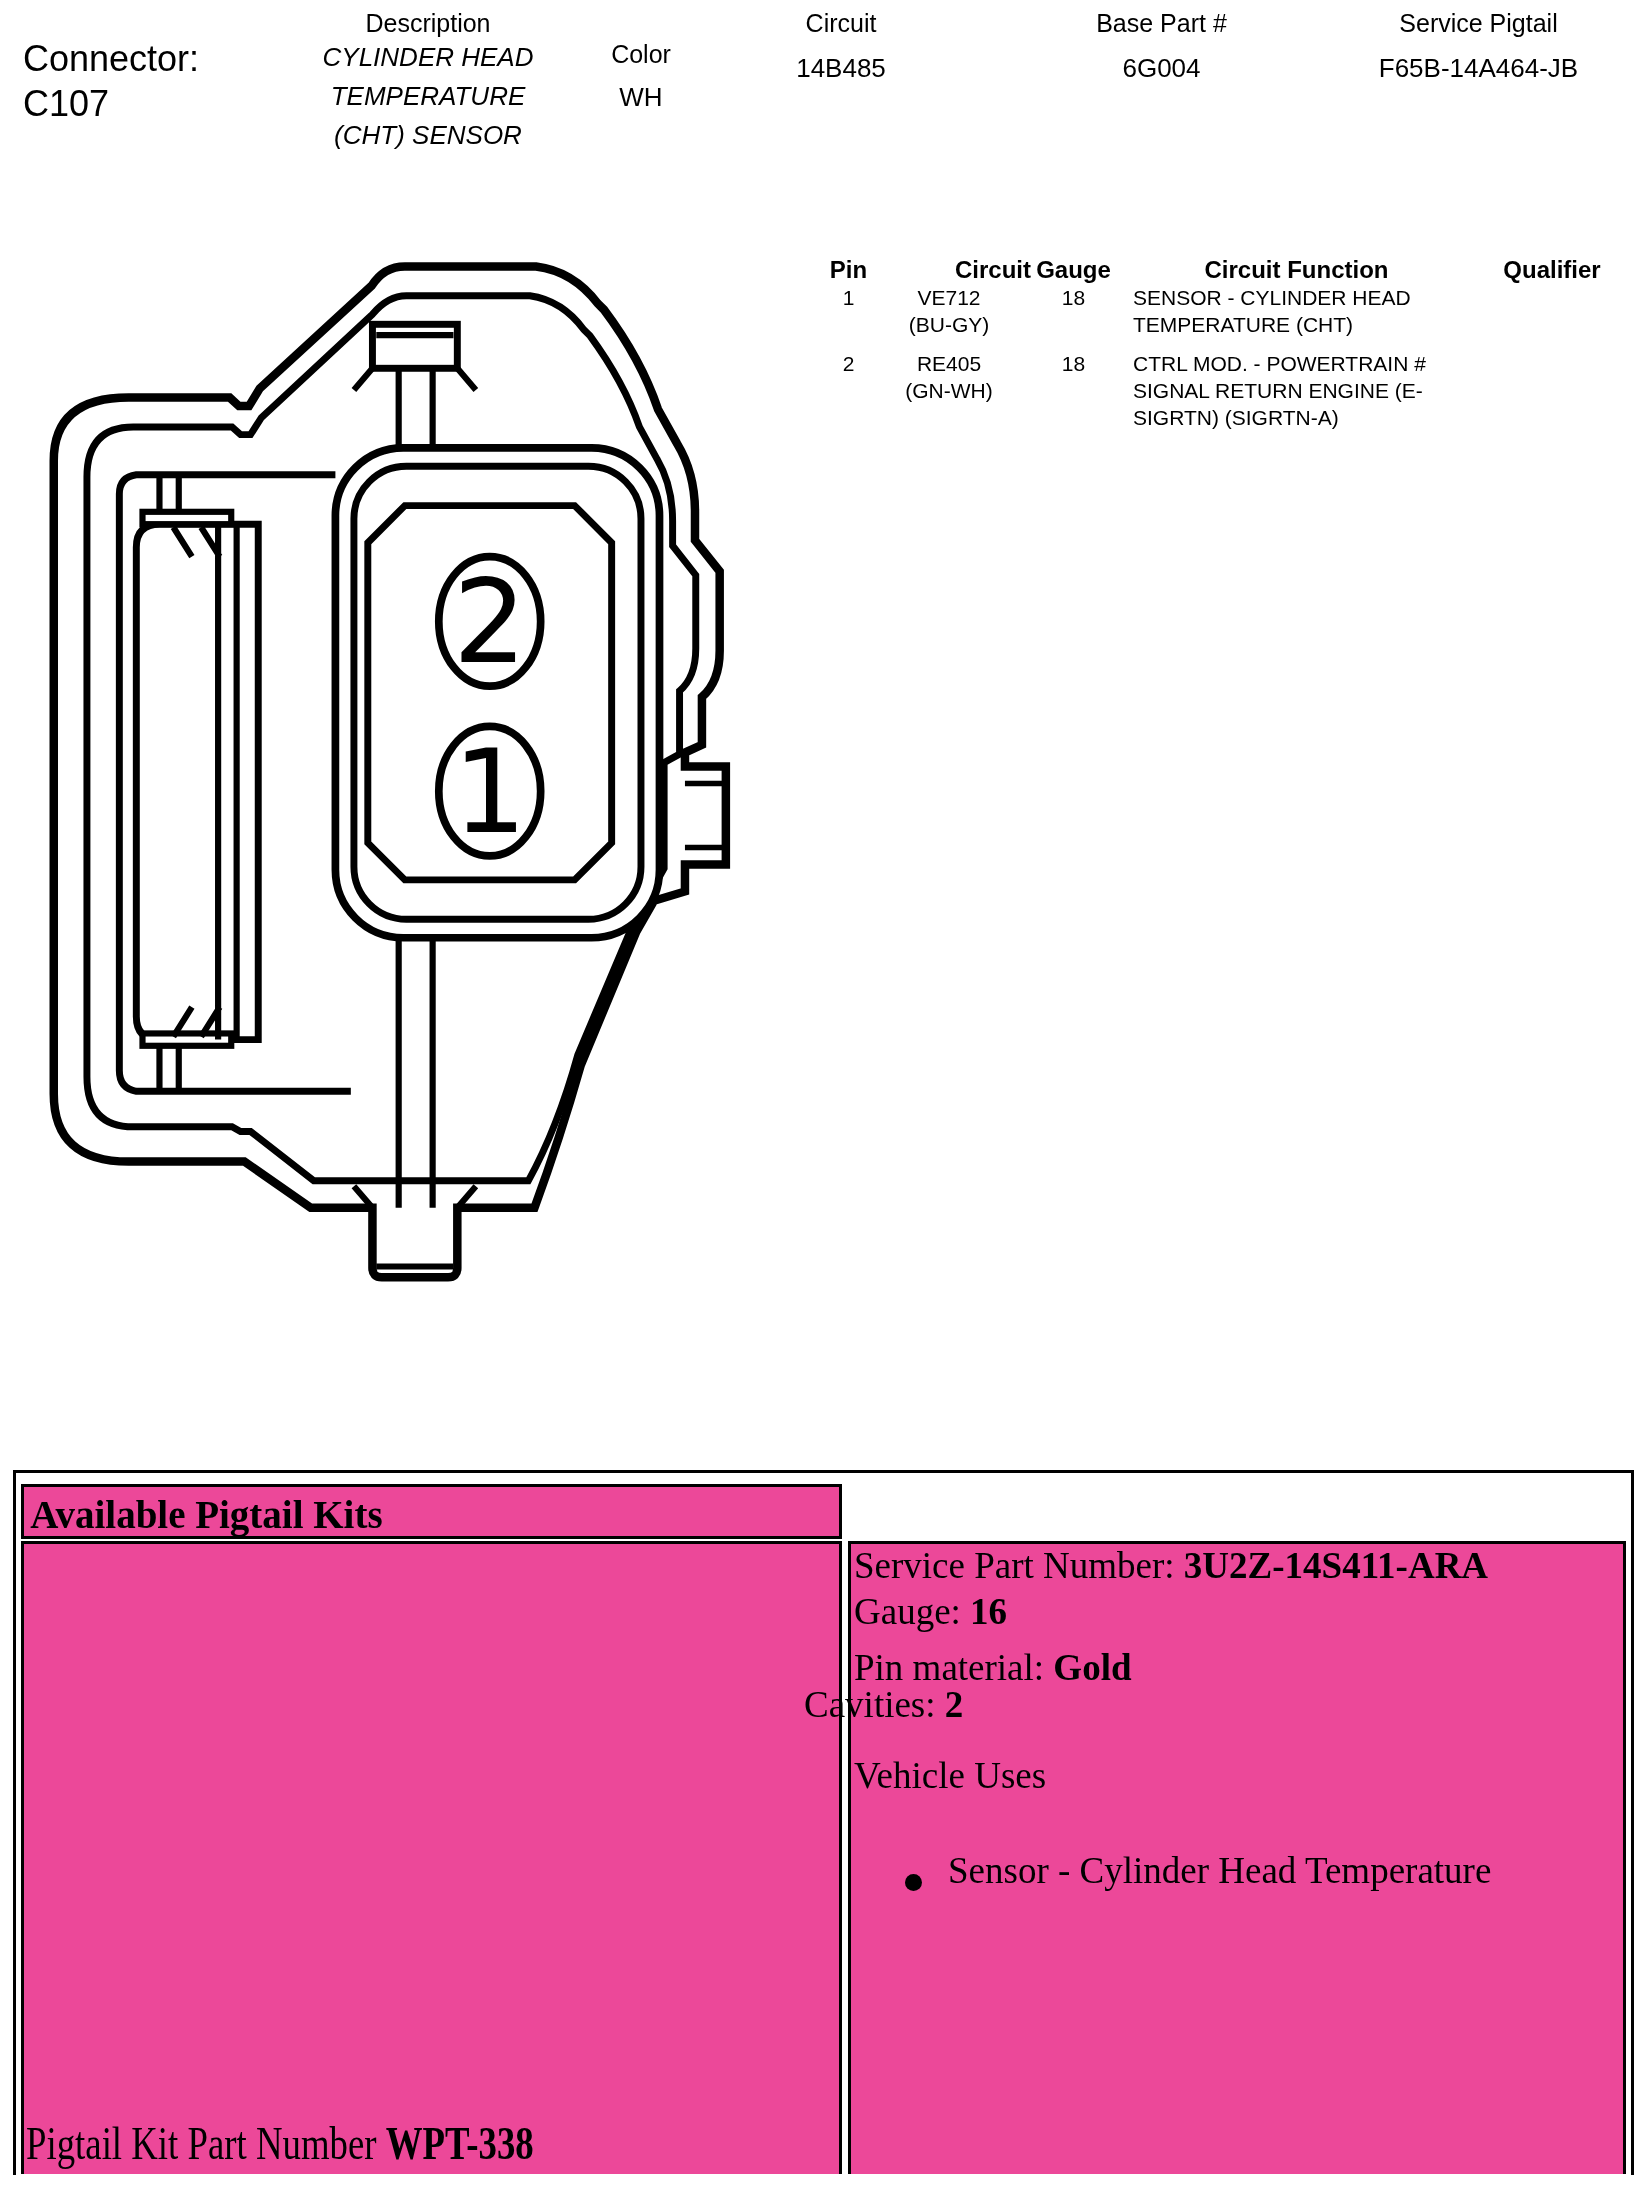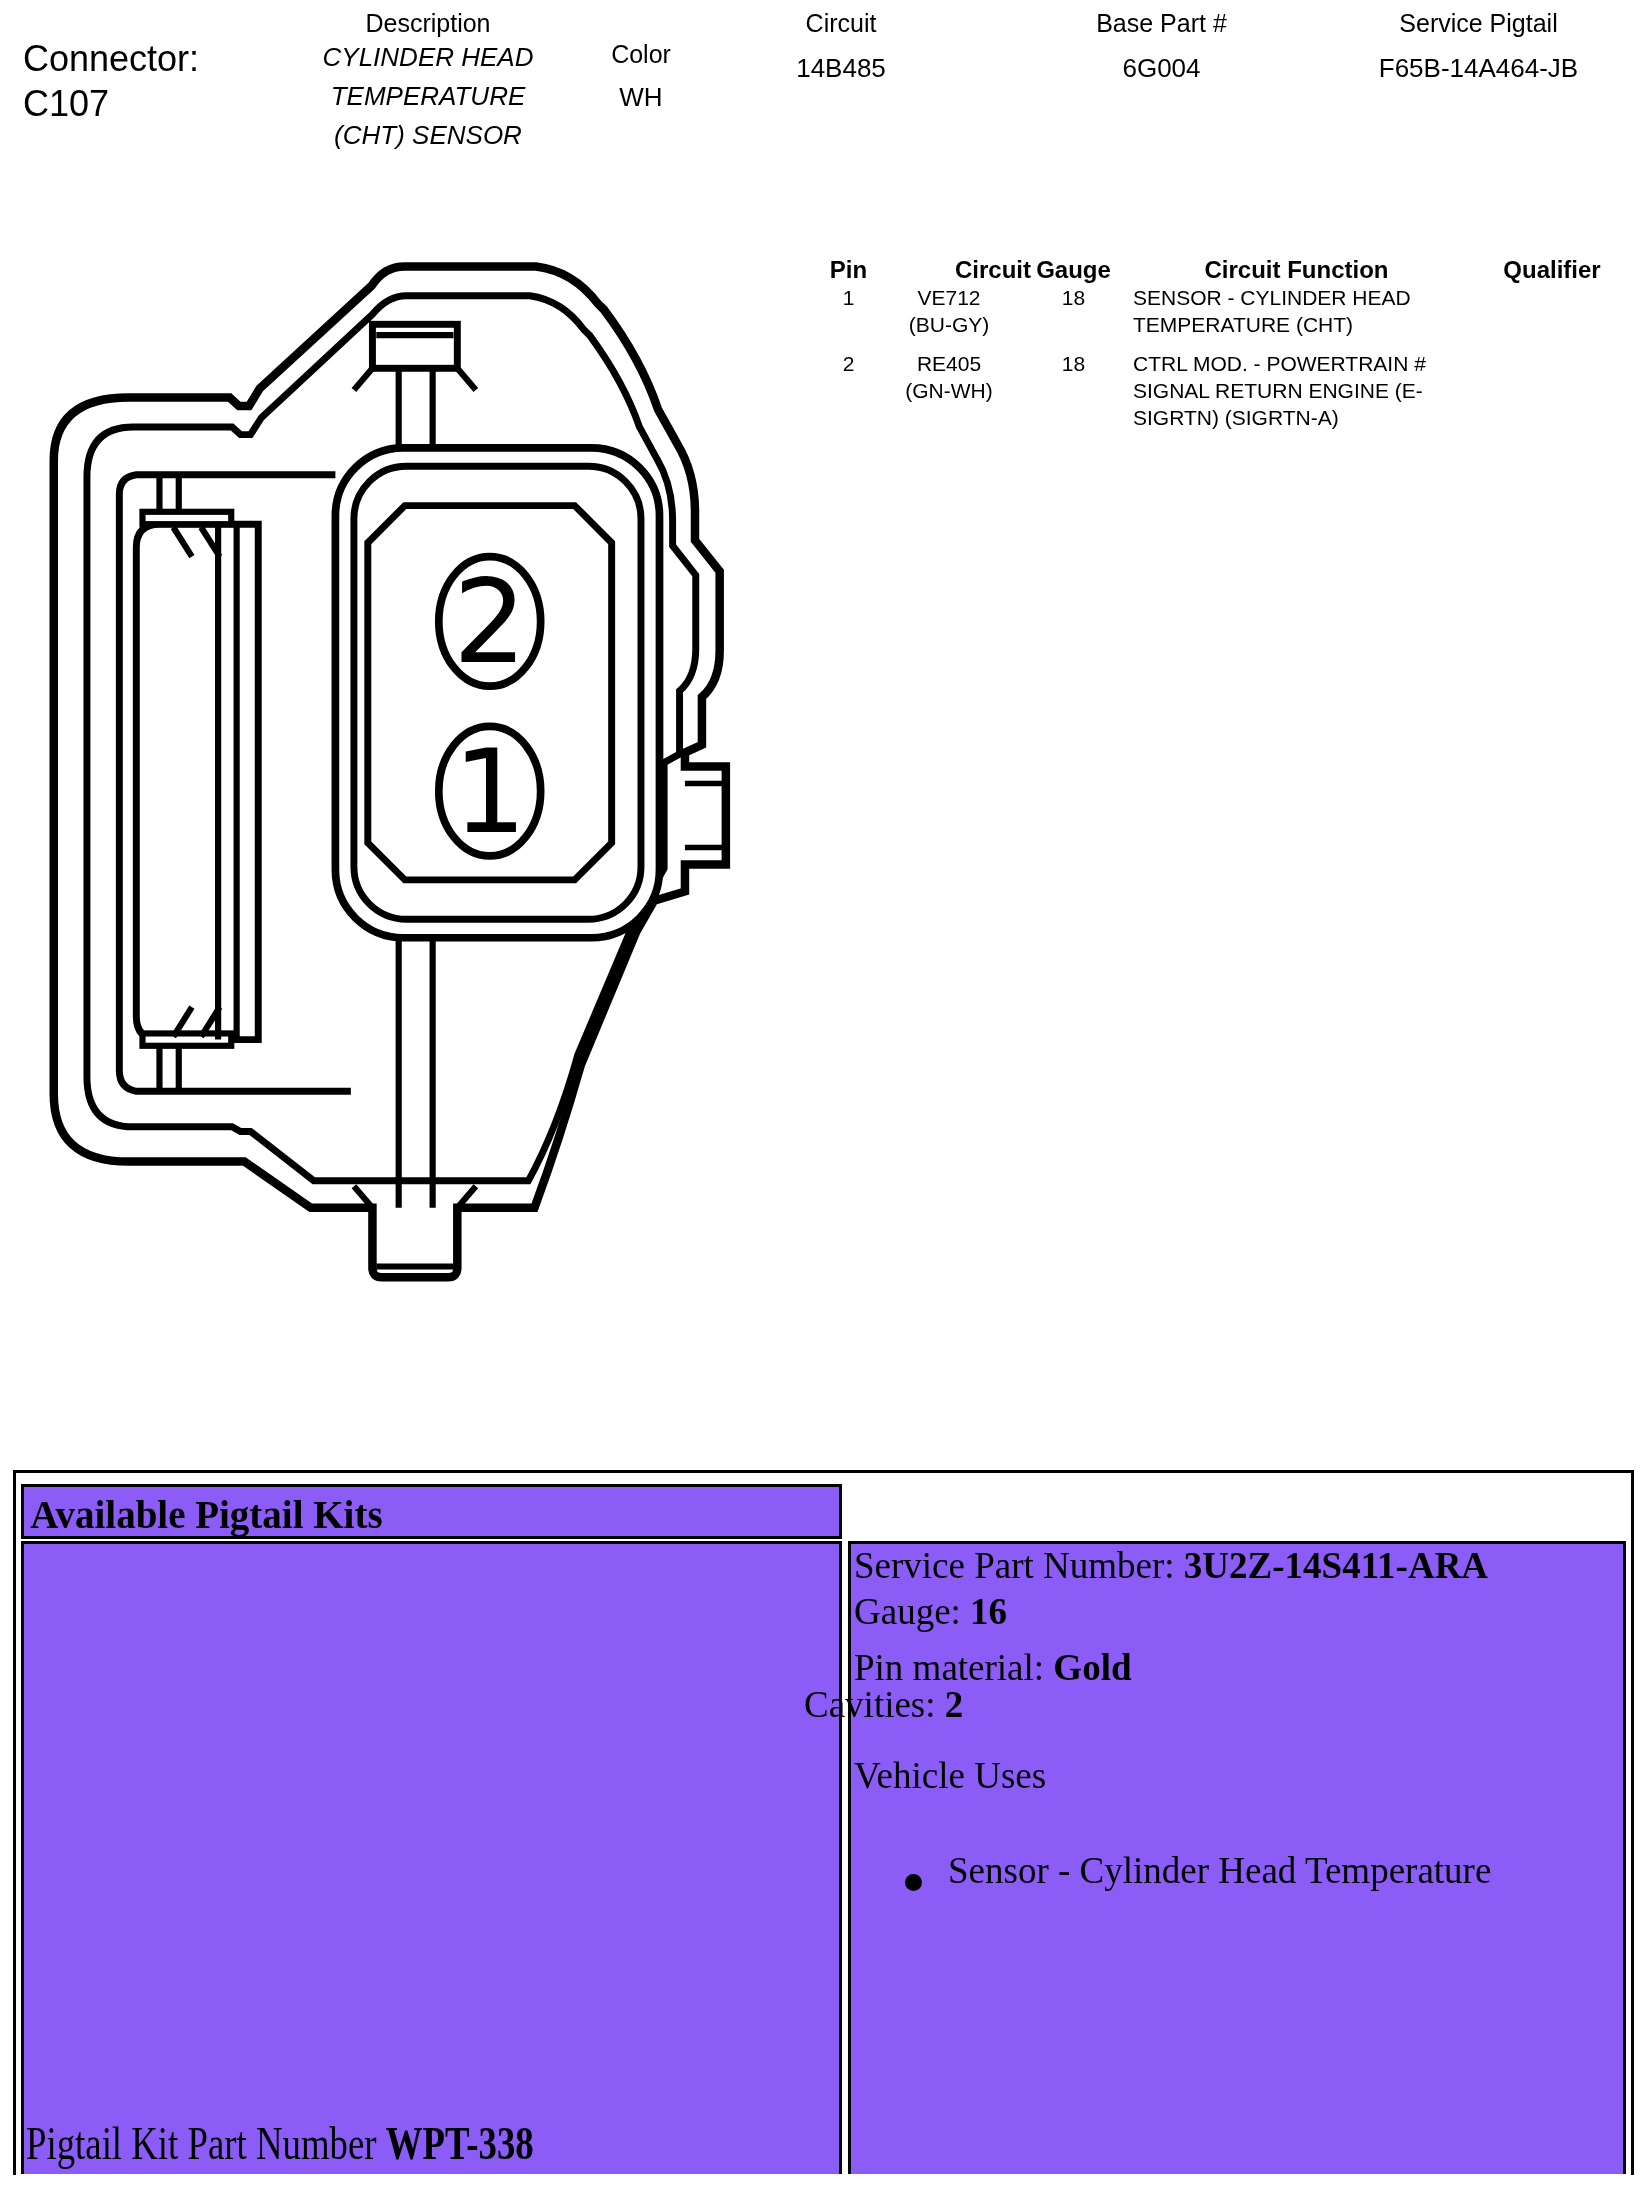--- a/index.html
+++ b/index.html
@@ -10,21 +10,21 @@
   .abs{position:absolute;}
   .ctr{text-align:center;}
   .hdr-label{font-weight:normal;font-size:25px;line-height:29px;}
   .hdr-value{font-size:26px;line-height:39px;}
   .connector-title{font-weight:normal;font-size:36px;line-height:45px;letter-spacing:0px;}
   
   .tbl-head{font-weight:bold;font-size:24px;}
   .tbl-cell{font-size:21px;line-height:27px;}
   
   .serif{font-family:"Liberation Serif", serif;}
-  .box{position:absolute;border:3.9px solid #000;background:#8b5cf6;box-sizing:border-box;}
+  .box{position:absolute;border:3.9px solid #000;background:#ec4899;box-sizing:border-box;}
   .kv-line{position:absolute;font-family:"Liberation Serif", serif;font-size:37px;white-space:nowrap;}
   .kv-line b{font-weight:bold;}
   .bullet-dot{position:absolute;width:17px;height:17px;border-radius:50%;background:#000;}
   svg text{font-family:"DejaVu Sans", sans-serif;}
 </style>
 </head>
 <body>
 
 <div class="abs connector-title" style="left:23px;top:36px;width:255px;">
   <div>Connector:</div>

